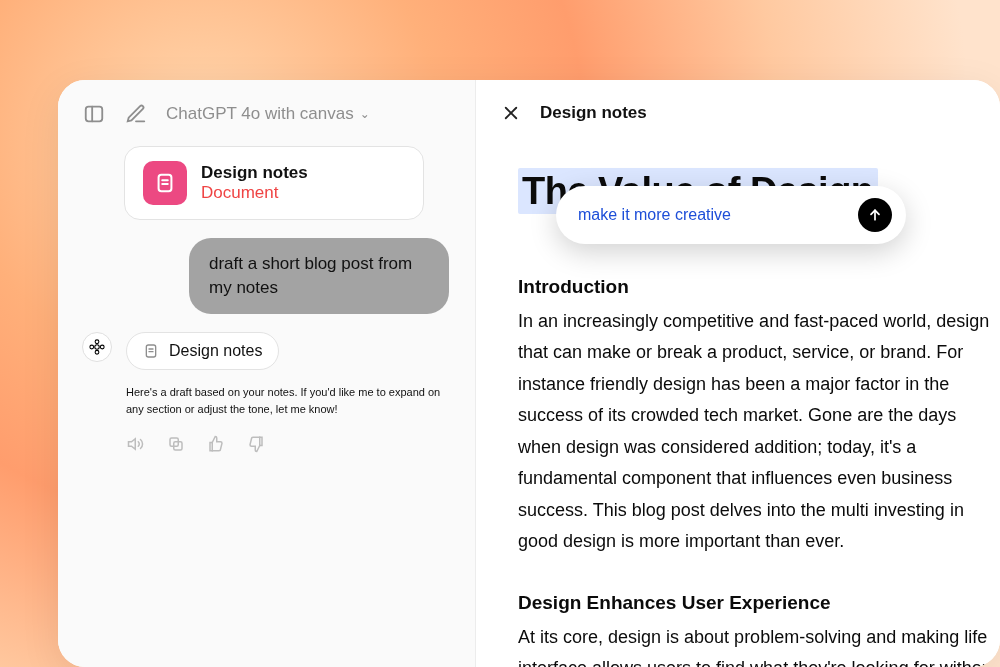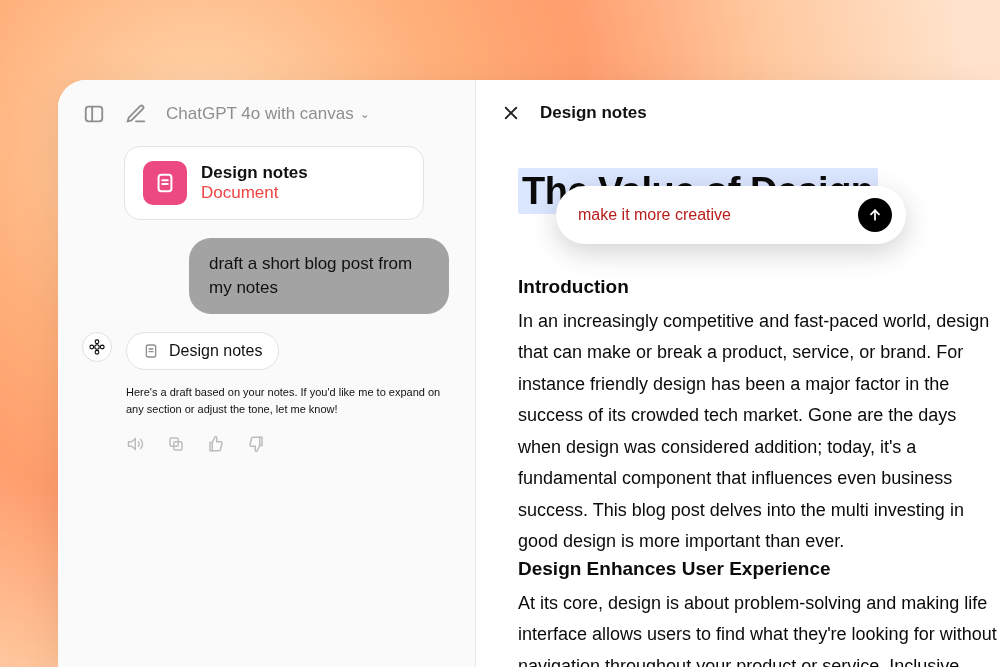--- a/index.html
+++ b/index.html
@@ -12,20 +12,21 @@
     position: absolute;
     top: 80px;
     left: 58px;
     right: 0;
     bottom: 0;
     background: #ffffff;
     border-top-left-radius: 28px;
     display: flex;
     overflow: hidden;
     box-shadow: 0 10px 40px rgba(0,0,0,0.08);
+    border-radius: 27px;
   }
   
   .chat-pane {
     width: 418px;
     flex: 0 0 418px;
     background: #fafafa;
     display: flex;
     flex-direction: column;
     border-right: 1px solid #ececec;
   }
@@ -131,41 +132,42 @@
     display:inline;
     background:#dbe6ff;
     padding: 2px 4px;
     border-radius:2px;
     line-height:1.15;
   }
   .doc-h2 {
     font-size:19px;
     font-weight:700;
     color:#0b0b0b;
+    margin-top:34px;
   }
   .doc-p {
     font-size:18px;
     color:#0b0b0b;
     line-height:1.75;
     margin-top:8px;
     white-space:normal;
   }
   .prompt-popover {
     position:absolute;
     top:52px;
     left:80px;
     width:350px;
     background:#ffffff;
     border-radius:999px;
     box-shadow: 0 8px 28px rgba(0,0,0,0.18);
     padding:12px 14px 12px 22px;
     display:flex; align-items:center; justify-content:space-between;
     gap:12px;
   }
-  .prompt-text { font-size:16px; color:#b91c1c; }
+  .prompt-text { font-size:16px; color:#1d4ed8; }
   .send-btn {
     width:34px; height:34px; border-radius:50%;
     background:#000; color:#fff;
     display:flex; align-items:center; justify-content:center;
     flex-shrink:0;
   }
 </style>
 </head>
 <body>
 

